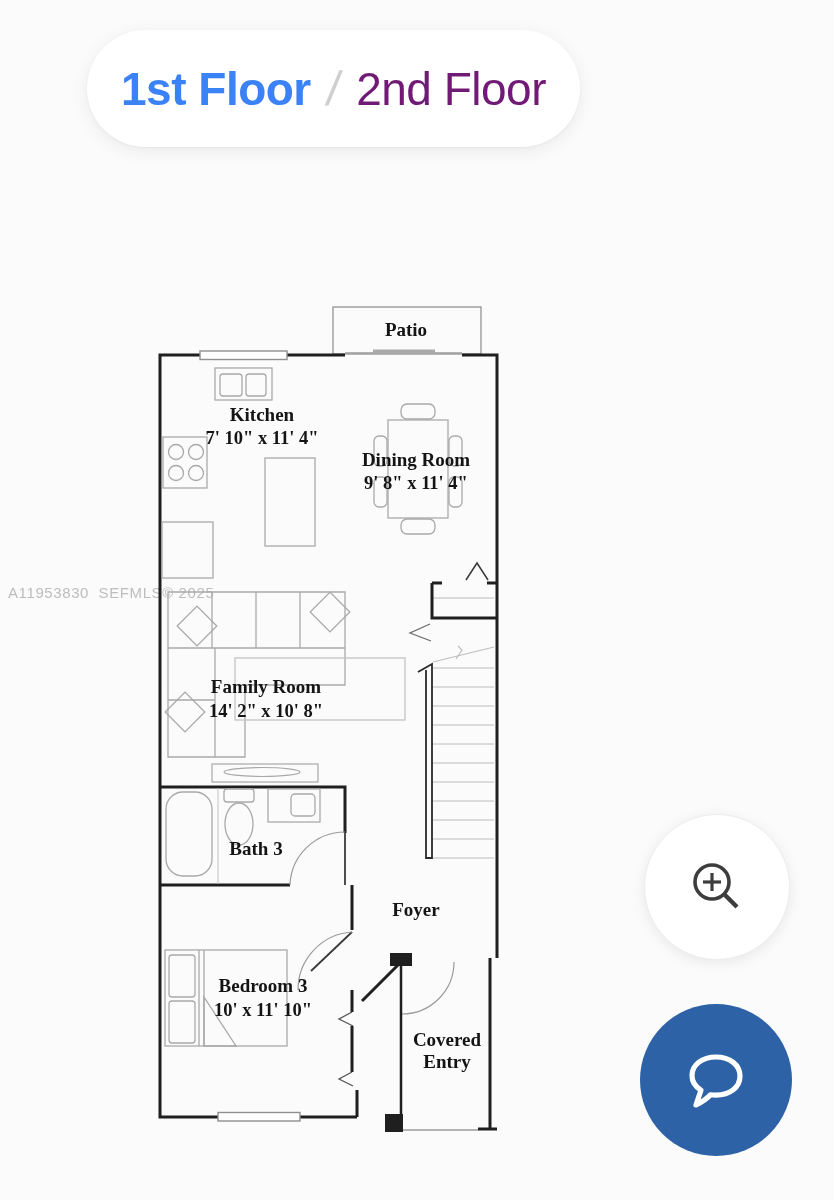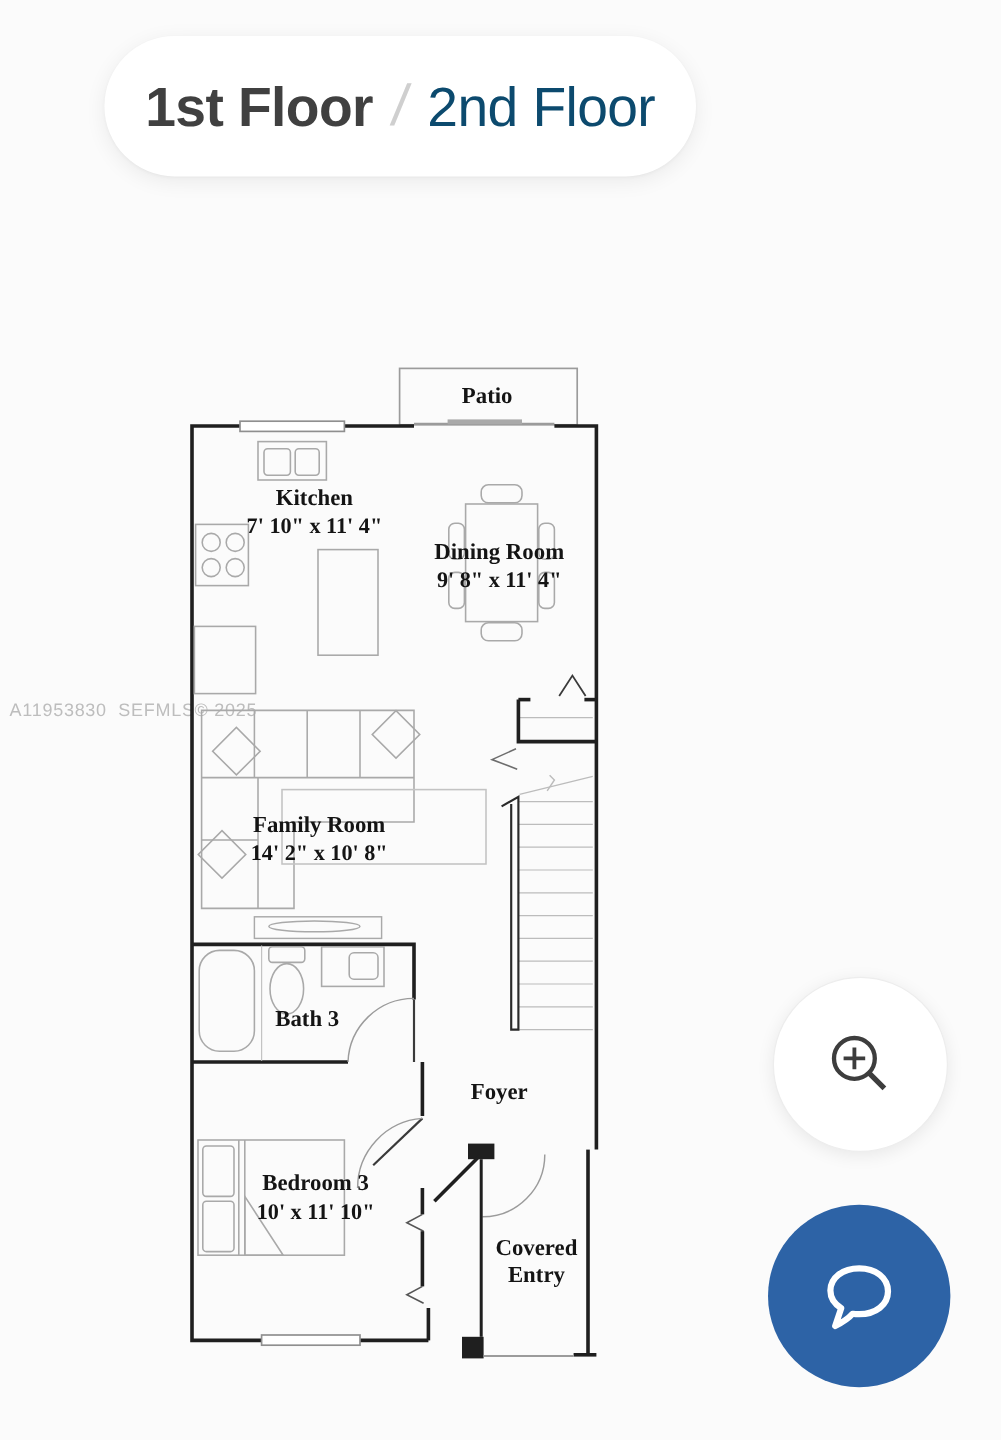--- a/index.html
+++ b/index.html
@@ -10,28 +10,28 @@
   }
   
   .floor-toggle{
     position:absolute;left:87px;top:30px;width:493px;height:117px;
     background:#ffffff;border-radius:60px;
     box-shadow:0 4px 18px rgba(0,0,0,0.07), 0 1px 3px rgba(0,0,0,0.04);
     display:flex;align-items:center;justify-content:center;
     cursor:pointer;
   }
   .floor-toggle .active{
-    font-size:46px;font-weight:700;color:#404040;letter-spacing:-0.5px;
+    font-size:46px;font-weight:700;color:#3b82f6;letter-spacing:-0.5px;
   }
   .floor-toggle .sep{
     font-size:48px;font-weight:300;color:#cfcfcf;margin:0 16px;
     transform:skewX(-8deg);
   }
   .floor-toggle .inactive{
-    font-size:46px;font-weight:400;color:#0c4a6e;letter-spacing:-0.5px;
+    font-size:46px;font-weight:400;color:#701a75;letter-spacing:-0.5px;
   }
   
   .watermark{
     position:absolute;left:8px;top:584px;
     font-size:15px;color:#bdbdbd;letter-spacing:0.6px;
     z-index:1;white-space:pre;
   }
   
   svg.floorplan{position:absolute;left:0;top:0;z-index:2;}
   svg .room-label{

